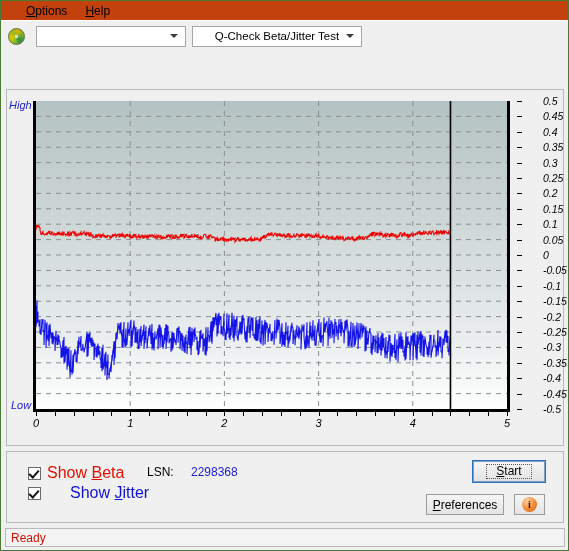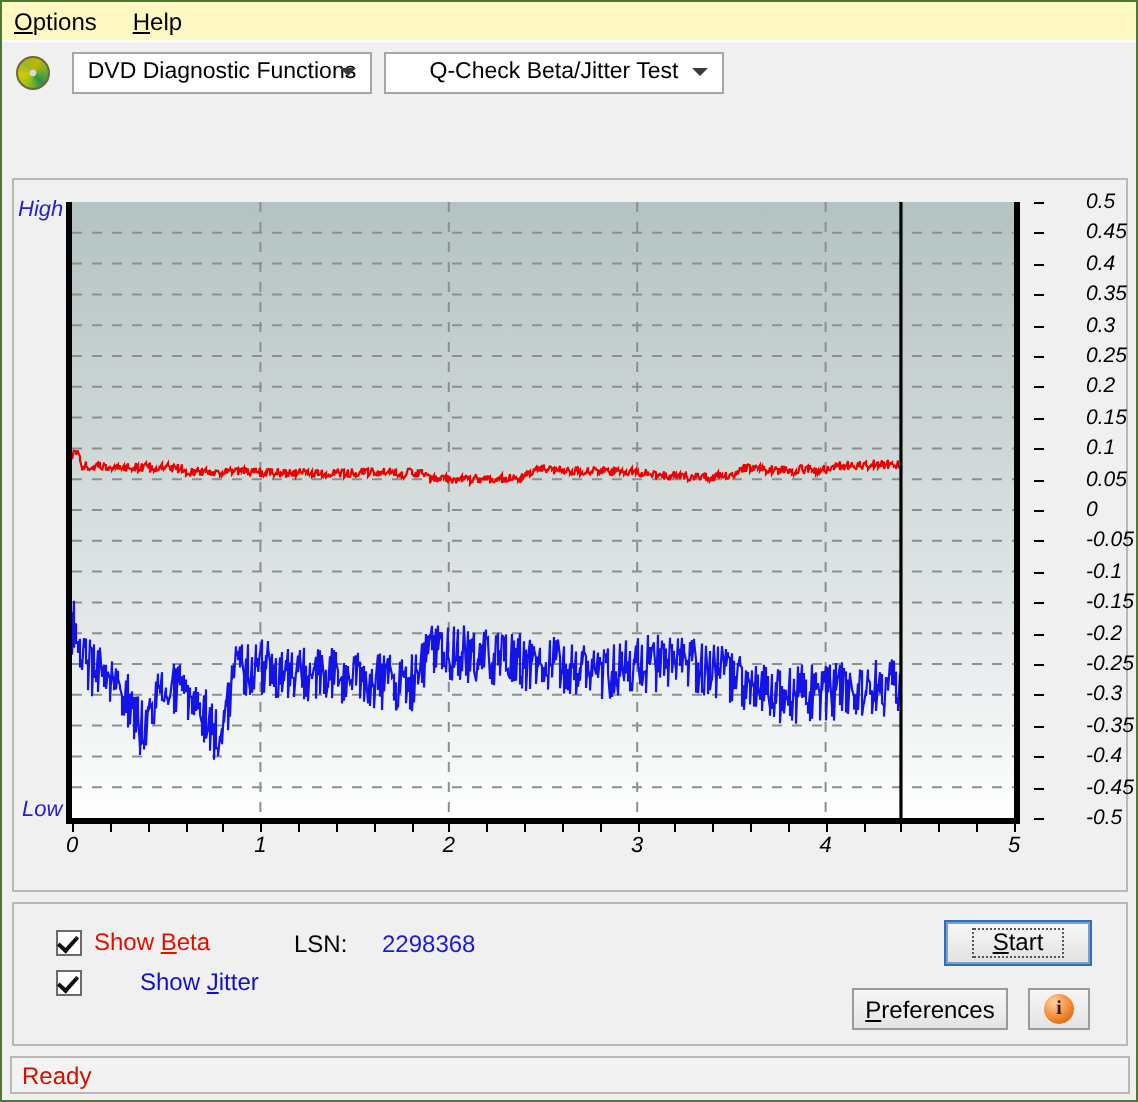--- a/index.html
+++ b/index.html
@@ -41,23 +41,23 @@
   }
   #btn-min{right:92px;}
   #btn-max{right:46px;}
   #btn-close{right:0;}
   #btn-min .g{display:block;width:13px;height:1.5px;background:#e7eee3;}
   #btn-max .g{display:block;width:11px;height:11px;border:1.5px solid #5c8a4a;}
   #btn-close .g{font-size:17px;line-height:17px;color:#ffffff;}
 
   
   #menubar{
-    height:19px;background:#fef9c3;
+    height:19px;background:#c2410c;
     display:flex;align-items:center;
-    padding-left:6px;
+    padding-left:25px;
     border-bottom:1px solid #ffffff;
   }
   .menu-item{
     font-size:12px;color:#000;margin-right:18px;white-space:nowrap;
   }
   .menu-item u{text-decoration:underline;}
 
   
   #toolbar{
     height:27px;background:#f0f0f0;
@@ -158,21 +158,21 @@
   .checkbox{
     width:13px;height:13px;background:#fff;border:1px solid #6b6b6b;
     box-sizing:border-box;position:relative;margin-right:6px;flex:0 0 auto;
   }
   .checkbox .tick{
     position:absolute;left:2px;top:0px;
     width:4px;height:8px;
     border:solid #111;border-width:0 2px 2px 0;
     transform:rotate(42deg);
   }
-  .chk-label{font-size:12px;white-space:nowrap;}
+  .chk-label{font-size:16px;white-space:nowrap;}
   .chk-label u{text-decoration:underline;}
   #lbl-beta{color:#e01000;}
   #lbl-jitter{color:#1010d0;}
 
   #lsn-label{position:absolute;left:140px;top:13px;font-size:12px;color:#000;}
   #lsn-value{position:absolute;left:184px;top:13px;font-size:12px;color:#1a1ad0;}
 
   #btn-start{
     position:absolute;right:18px;top:9px;width:72px;height:21px;
     background:linear-gradient(to bottom,#f6f6f6,#e2e2e2);
@@ -221,21 +221,20 @@
 
 
   <div id="menubar">
     <div class="menu-item"><u>O</u>ptions</div>
     <div class="menu-item"><u>H</u>elp</div>
   </div>
 
   <div id="toolbar">
     <div id="disc-icon"></div>
     <div class="combo" id="combo-func">
-      <span>DVD Diagnostic Functions</span>
       <span class="arrow"></span>
     </div>
     <div class="combo" id="combo-test">
       <span>Q-Check Beta/Jitter Test</span>
       <span class="arrow"></span>
     </div>
   </div>
 
   <div id="chart-panel">
     <div id="chart-inner">

